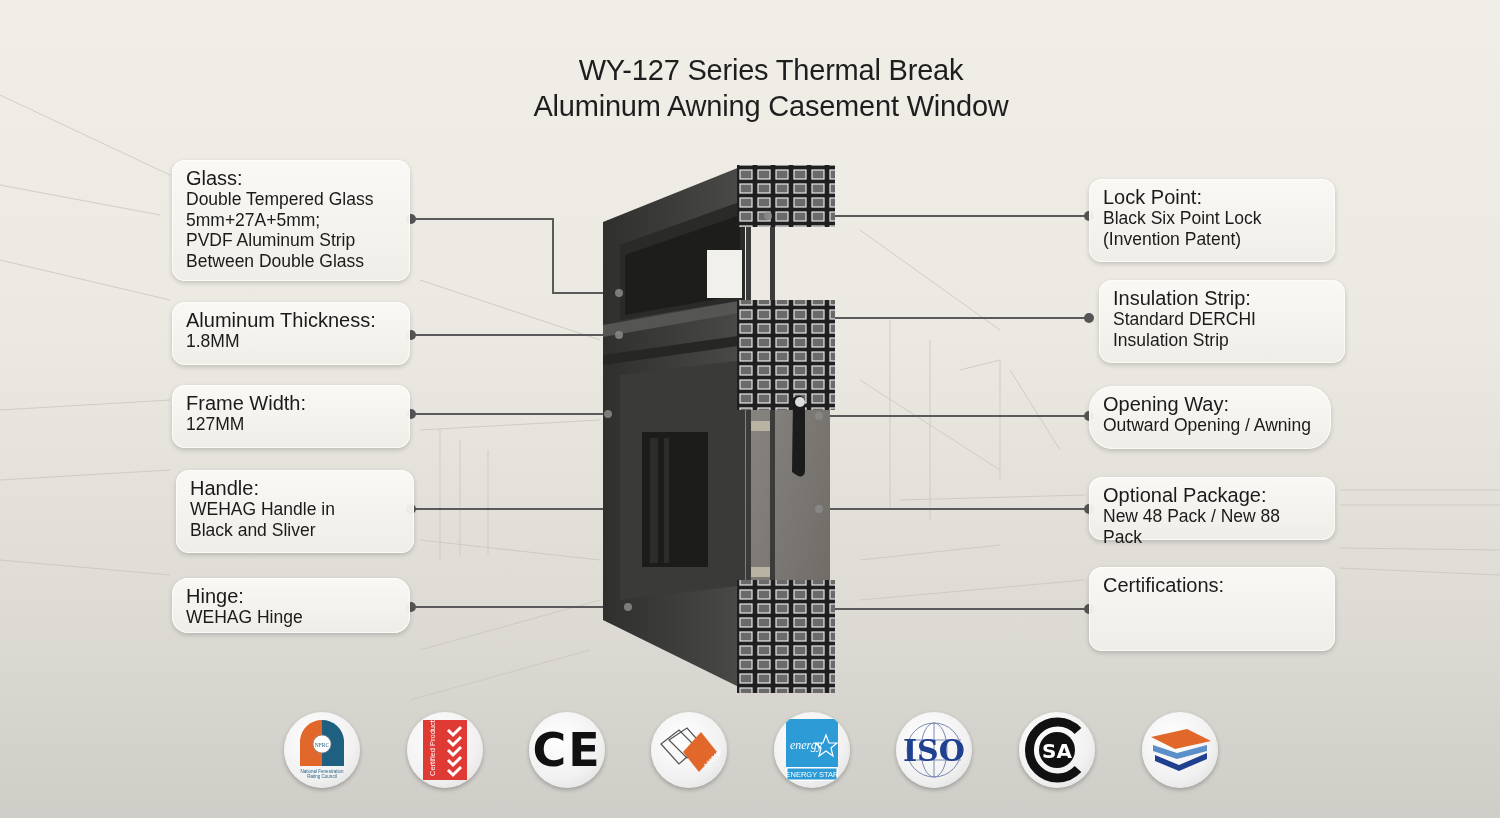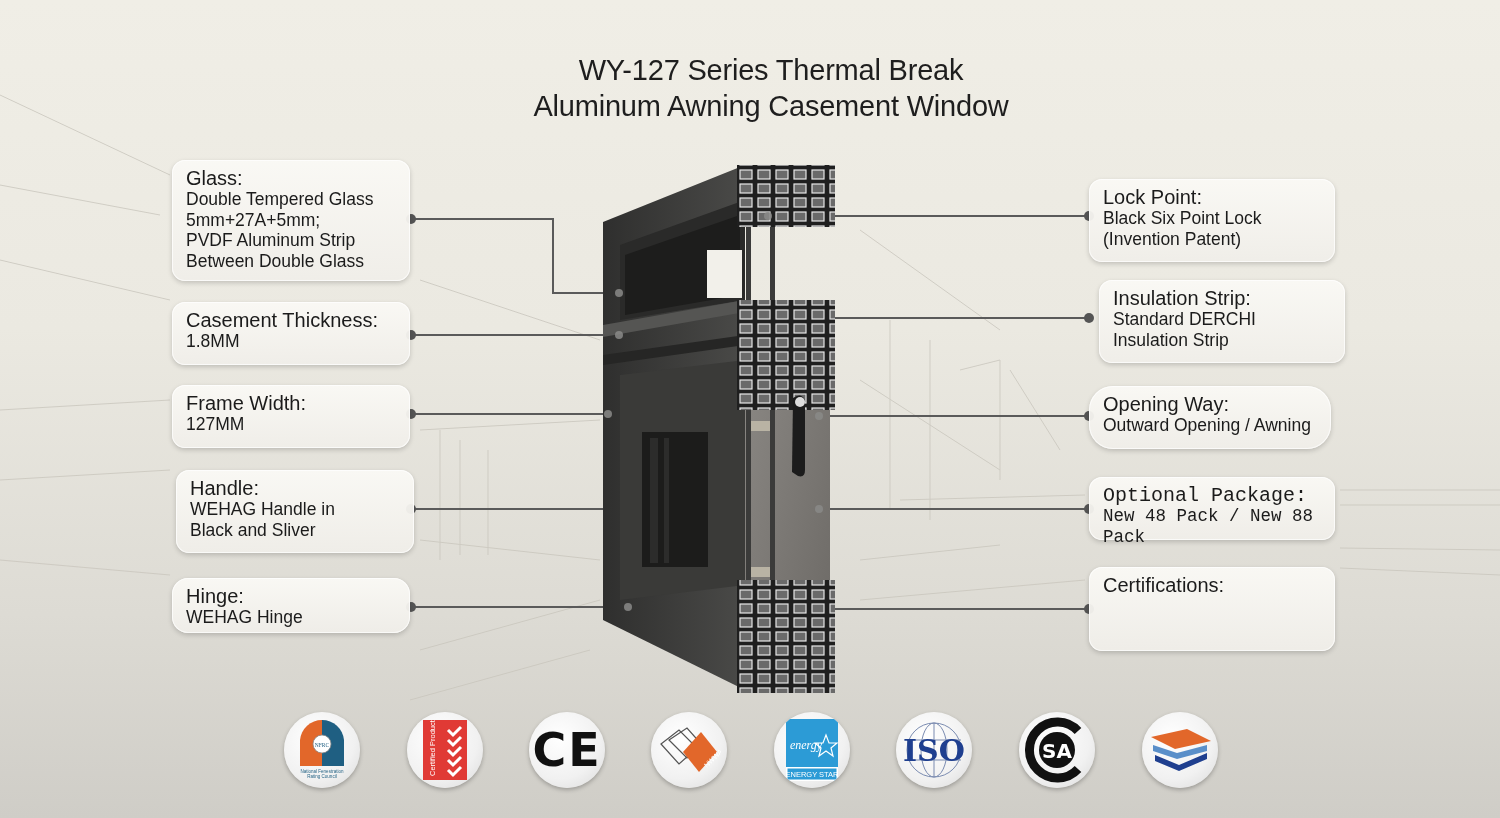--- a/index.html
+++ b/index.html
@@ -166,21 +166,21 @@
 </svg>
 
 <div class="card" style="left:172px; top:160px; width:238px; height:121px;">
   <div class="head">Glass:</div>
   <div class="body">Double Tempered Glass
 5mm+27A+5mm;
 PVDF Aluminum Strip
 Between Double Glass</div>
 </div>
 <div class="card" style="left:172px; top:302px; width:238px; height:63px;">
-  <div class="head">Casement Thickness:</div>
+  <div class="head">Aluminum Thickness:</div>
   <div class="body">1.8MM</div>
 </div>
 <div class="card" style="left:172px; top:385px; width:238px; height:63px;">
   <div class="head">Frame Width:</div>
   <div class="body">127MM</div>
 </div>
 <div class="card" style="left:176px; top:470px; width:238px; height:83px;">
   <div class="head">Handle:</div>
   <div class="body">WEHAG Handle in
 Black and Sliver</div>
@@ -197,21 +197,21 @@
 </div>
 <div class="card" style="left:1089px; top:280px; width:246px; height:83px;margin-left:10px;">
   <div class="head">Insulation Strip:</div>
   <div class="body">Standard DERCHI
 Insulation Strip</div>
 </div>
 <div class="card" style="left:1089px; top:386px; width:242px; height:63px;border-radius:24px;">
   <div class="head">Opening Way:</div>
   <div class="body">Outward Opening / Awning</div>
 </div>
-<div class="card" style="left:1089px; top:477px; width:246px; height:63px;font-family:Liberation Mono, monospace;">
+<div class="card" style="left:1089px; top:477px; width:246px; height:63px;">
   <div class="head">Optional Package:</div>
   <div class="body">New 48 Pack / New 88 Pack</div>
 </div>
 <div class="card" style="left:1089px; top:567px; width:246px; height:84px;">
   <div class="head">Certifications:</div>
 </div>
 
 <div class="badges">
 
   <div class="badge" style="left:284px;">

